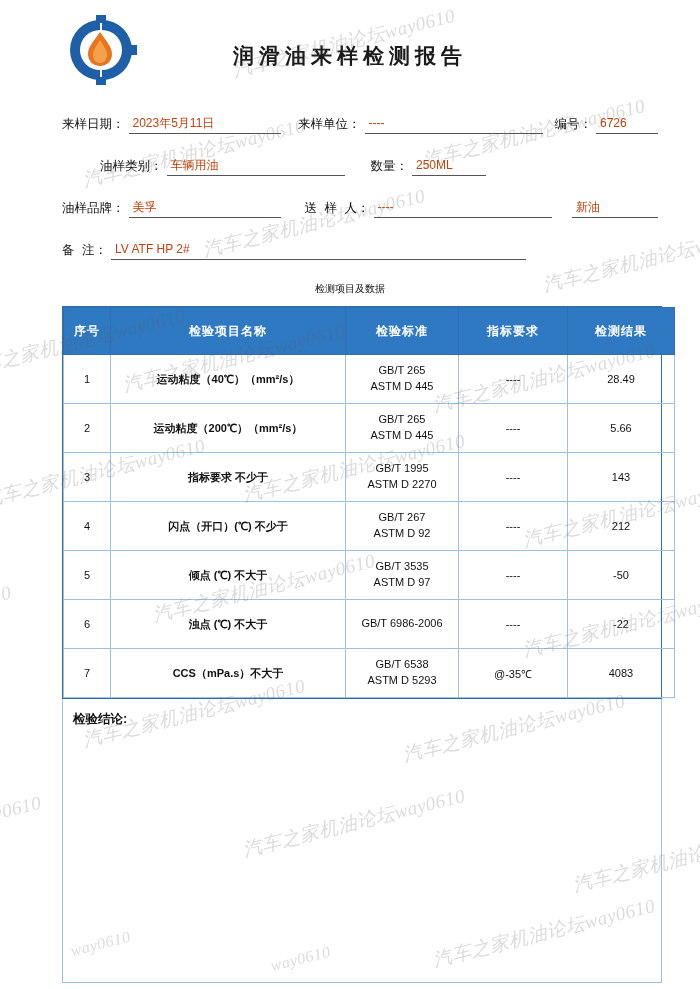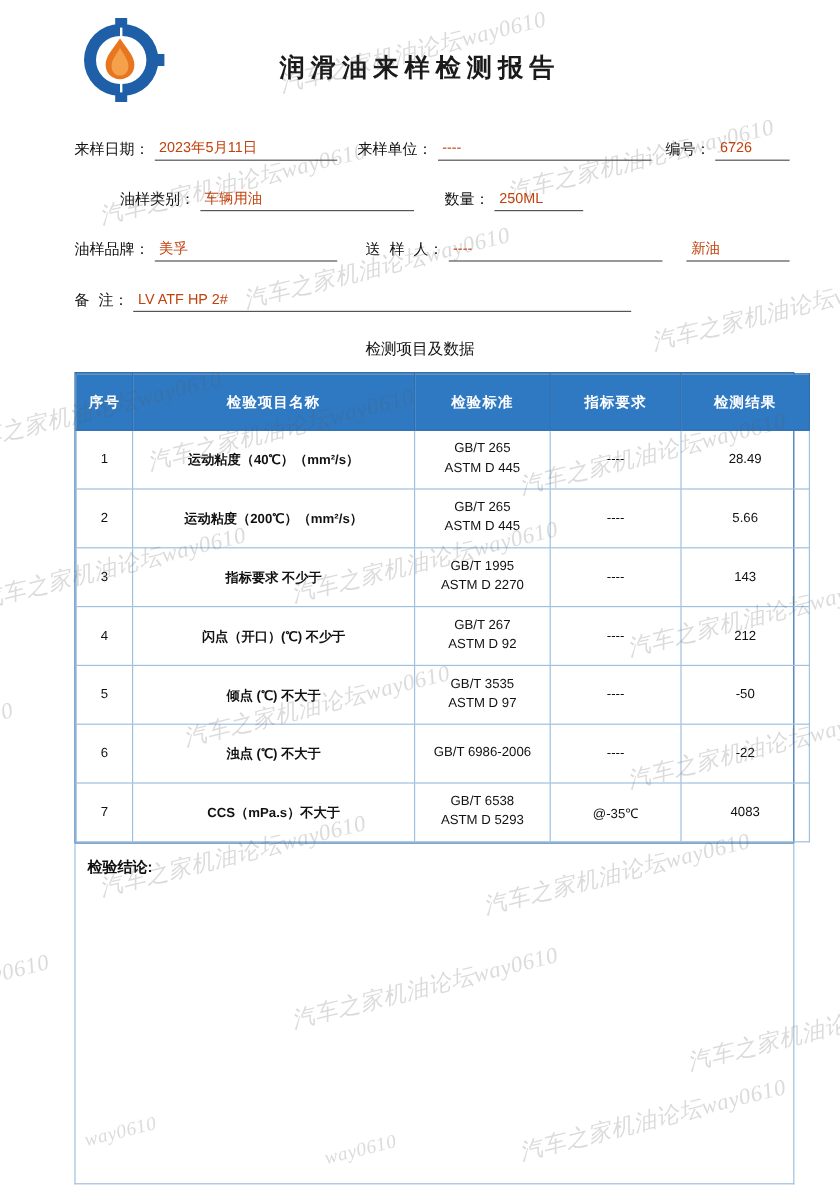--- a/index.html
+++ b/index.html
@@ -89,21 +89,21 @@
   .w-60  { width: 62px; }
   .w-85  { width: 86px; }
   .w-175 { width: 178px; }
   .w-410 { width: 415px; }
   .spacer-a { width: 38px; }
   .spacer-b { width: 26px; }
 
   
   .sub-title {
     text-align: center;
-    font-size: 13px;
+    font-size: 10px;
     color: #111;
     margin: 4px 0 10px 0;
   }
 
   
   .table-wrap {
     margin: 0 38px 0 62px;
     border: 1px solid #2f6fad;
     box-sizing: border-box;
   }

